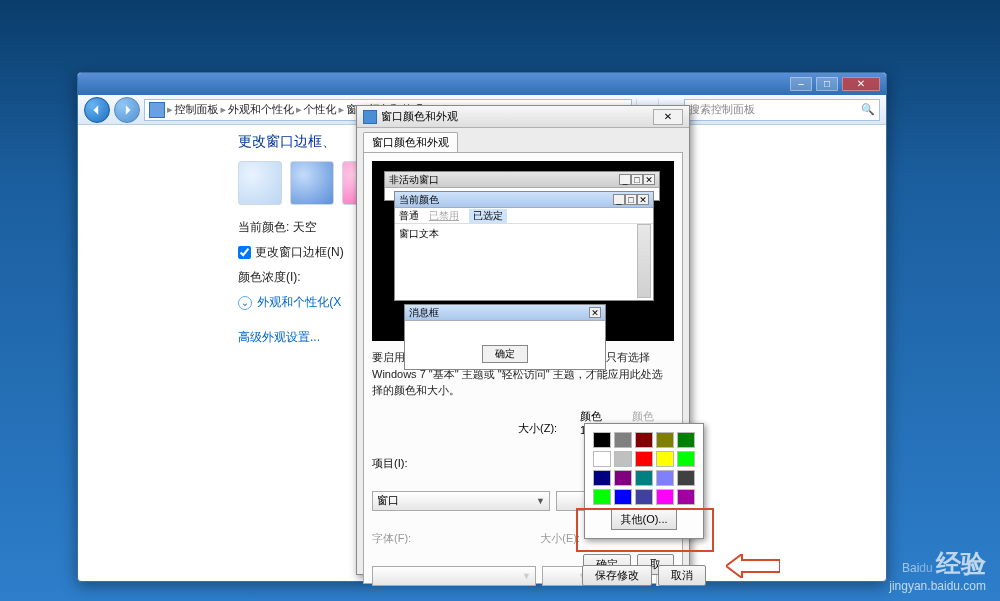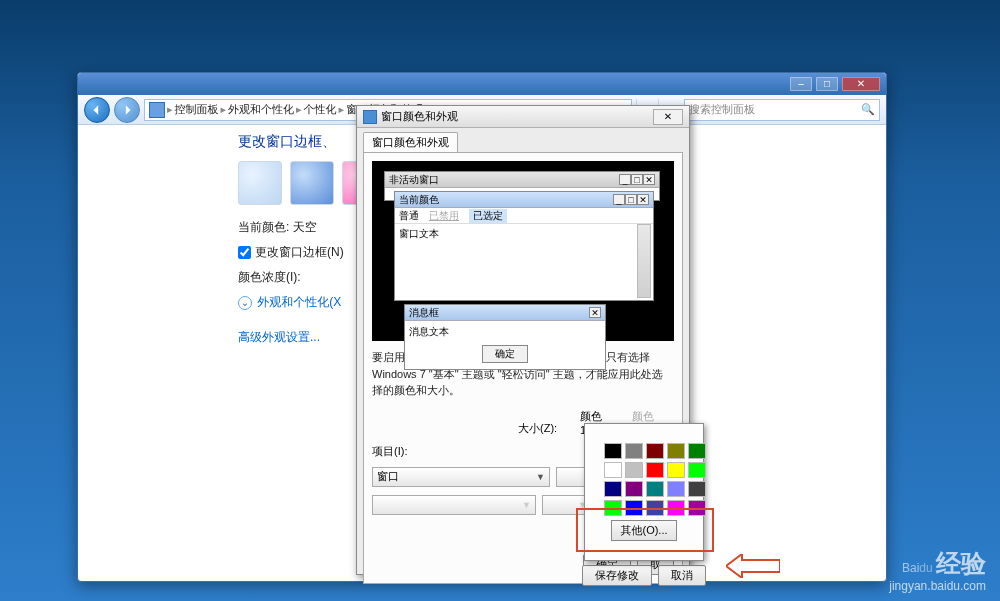--- a/index.html
+++ b/index.html
@@ -50,33 +50,33 @@
 .act .wt { background: linear-gradient(180deg,#cfe3fb,#a9c7ec);}
 .act .menu { height: 16px; border-bottom:1px solid #ddd; font-size:10px; display:flex; gap:10px; padding:0 4px; align-items:center;}
 .act .menu .dis{color:#aaa;text-decoration:underline;}
 .act .txt{ padding:3px 4px; font-size:10px;}
 .mbox { left: 32px; top: 106px; width: 202px; height: 66px; margin-top: 37px; }
 .mbox .wt { background: linear-gradient(180deg,#cfe3fb,#a9c7ec); display:flex; }
 .mbox .txt{ padding:4px 4px; font-size:10px;}
 .mbox .okb{ position:absolute; bottom:6px; left:50%; transform:translateX(-50%); font-size:10px; padding:1px 12px; border:1px solid #888; background:#f1f1f1;}
 
 .hint { font-size: 11px; color: #222; margin: 8px 9px 10px 0; line-height: 1.5; }
-.form-row { display: flex; align-items: center; font-size: 11px; margin: 8px 0; gap: 6px; }
+.form-row { display: flex; align-items: center; font-size: 11px; margin: 20px 0; gap: 6px; }
 .fld-lbl {}
 .fld-lbl-sm { font-size:11px; }
 .sel { height: 20px; border: 1px solid #aaa; background: linear-gradient(180deg,#fff,#e6e6e6); font-size: 11px; padding: 0 4px; display:flex; align-items:center; }
 .sel .dd { margin-left:auto; font-size:9px; color:#555;}
 .spin { width: 50px;}
 .colb { width: 28px; height: 20px; border:1px solid #aaa; background:#000; display:flex; align-items:center;}
 .colb .dd{margin-left:auto; width:14px; height:100%; border-left:1px solid #aaa; background:linear-gradient(180deg,#fff,#e2e2e2); display:flex; align-items:center; justify-content:center; font-size:9px;}
 .col-dis .cb { width:14px; height:18px; background:#eee;}
 .dlg-btns { position:absolute; bottom:8px; right:8px; display:flex; gap:6px;}
 .btn { font-size:11px; padding:2px 12px; border:1px solid #888; background:linear-gradient(180deg,#f8f8f8,#e2e2e2); border-radius:2px; cursor:pointer;}
 
-.color-popup { position: absolute; left: 584px; top: 423px; width: 120px; background: #fdfdfd; border: 1px solid #8a8a8a; box-shadow: 2px 2px 6px rgba(0,0,0,0.4); padding: 19px; z-index: 100;}
+.color-popup { position: absolute; left: 584px; top: 423px; width: 120px; background: #fdfdfd; border: 1px solid #8a8a8a; box-shadow: 2px 2px 6px rgba(0,0,0,0.4); padding: 8px; z-index: 100;}
 .cp-grid { display: grid; grid-template-columns: repeat(5, 18px); gap: 3px; margin-bottom:4px;}
 .cp-cell { width: 18px; height: 16px; border: 1px solid #bbb; }
 .cp-other { font-size: 11px; padding: 2px 8px; border:1px solid #888; background:linear-gradient(180deg,#f8f8f8,#e2e2e2); display:block; margin: 2px auto 0; cursor:pointer;}
 .highlight-box { position:absolute; left: 576px; top: 508px; width: 138px; height: 44px; border: 2px solid #d44a2a; z-index: 101; pointer-events:none;}
 
 .win-btns { position:absolute; left:582px; top: 565px; display:flex; gap:6px;}
 .arrow-anno { position:absolute; left: 726px; top: 554px; }
 .arrow-anno svg { width: 54px; height: 24px; }
 
 .watermark { position:absolute; right: 14px; bottom: 6px; color: rgba(255,255,255,0.7); font-size: 12px; text-align: right; line-height:1.3; }
@@ -183,21 +183,20 @@
         <div class="txt">窗口文本</div>
         <div style="position:absolute; right:2px; top:32px; width:14px; bottom:2px; background:linear-gradient(180deg,#e8e8e8,#d0d0d0); border:1px solid #bbb;"></div>
       </div>
       <div class="win mbox">
         <div class="wt">
             <span>消息框</span>
           <span class="wtctl">
               <span>✕</span>
             </span>
         </div>
-        <div class="txt">消息文本</div>
         <button class="okb">确定</button>
       </div>
     </div>
 
     <div class="hint">要启用 Windows Aero，请选择 Windows 主题。只有选择 Windows 7 "基本" 主题或 "轻松访问" 主题，才能应用此处选择的颜色和大小。</div>
 
     <div style="display:flex; gap:10px; align-items:flex-end;">
       <div style="flex:1;"></div>
       <div style="width:52px" class="fld-lbl-sm">大小(Z):</div>
       <div style="width:42px" class="fld-lbl-sm">颜色 1(L):</div>
@@ -216,20 +215,26 @@
         </div>
       <div class="colb">
           <span class="dd">▼</span>
         </div>
       <div class="colb col-dis" style="background:#eee;">
           <span class="cb"></span>
           <span class="dd" style="color:#bbb">▼</span>
         </div>
     </div>
 
+    <div class="form-row" style="margin-top:8px;">
+      <span class="fld-lbl" style="color:#999">字体(F):</span>
+      <div style="flex:1"></div>
+      <span class="fld-lbl-sm" style="color:#999">大小(E):</span>
+      <div style="width:88px"></div>
+    </div>
     <div class="form-row">
       <div class="sel" style="flex:1; color:#bbb;">
           <span></span>
           <span class="dd" style="color:#ccc">▼</span>
         </div>
       <div class="sel spin" style="color:#ccc;">
           <span class="dd" style="color:#ccc">▼</span>
         </div>
       <div class="colb" style="background:#eee;">
           <span class="dd" style="color:#ccc">▼</span>

